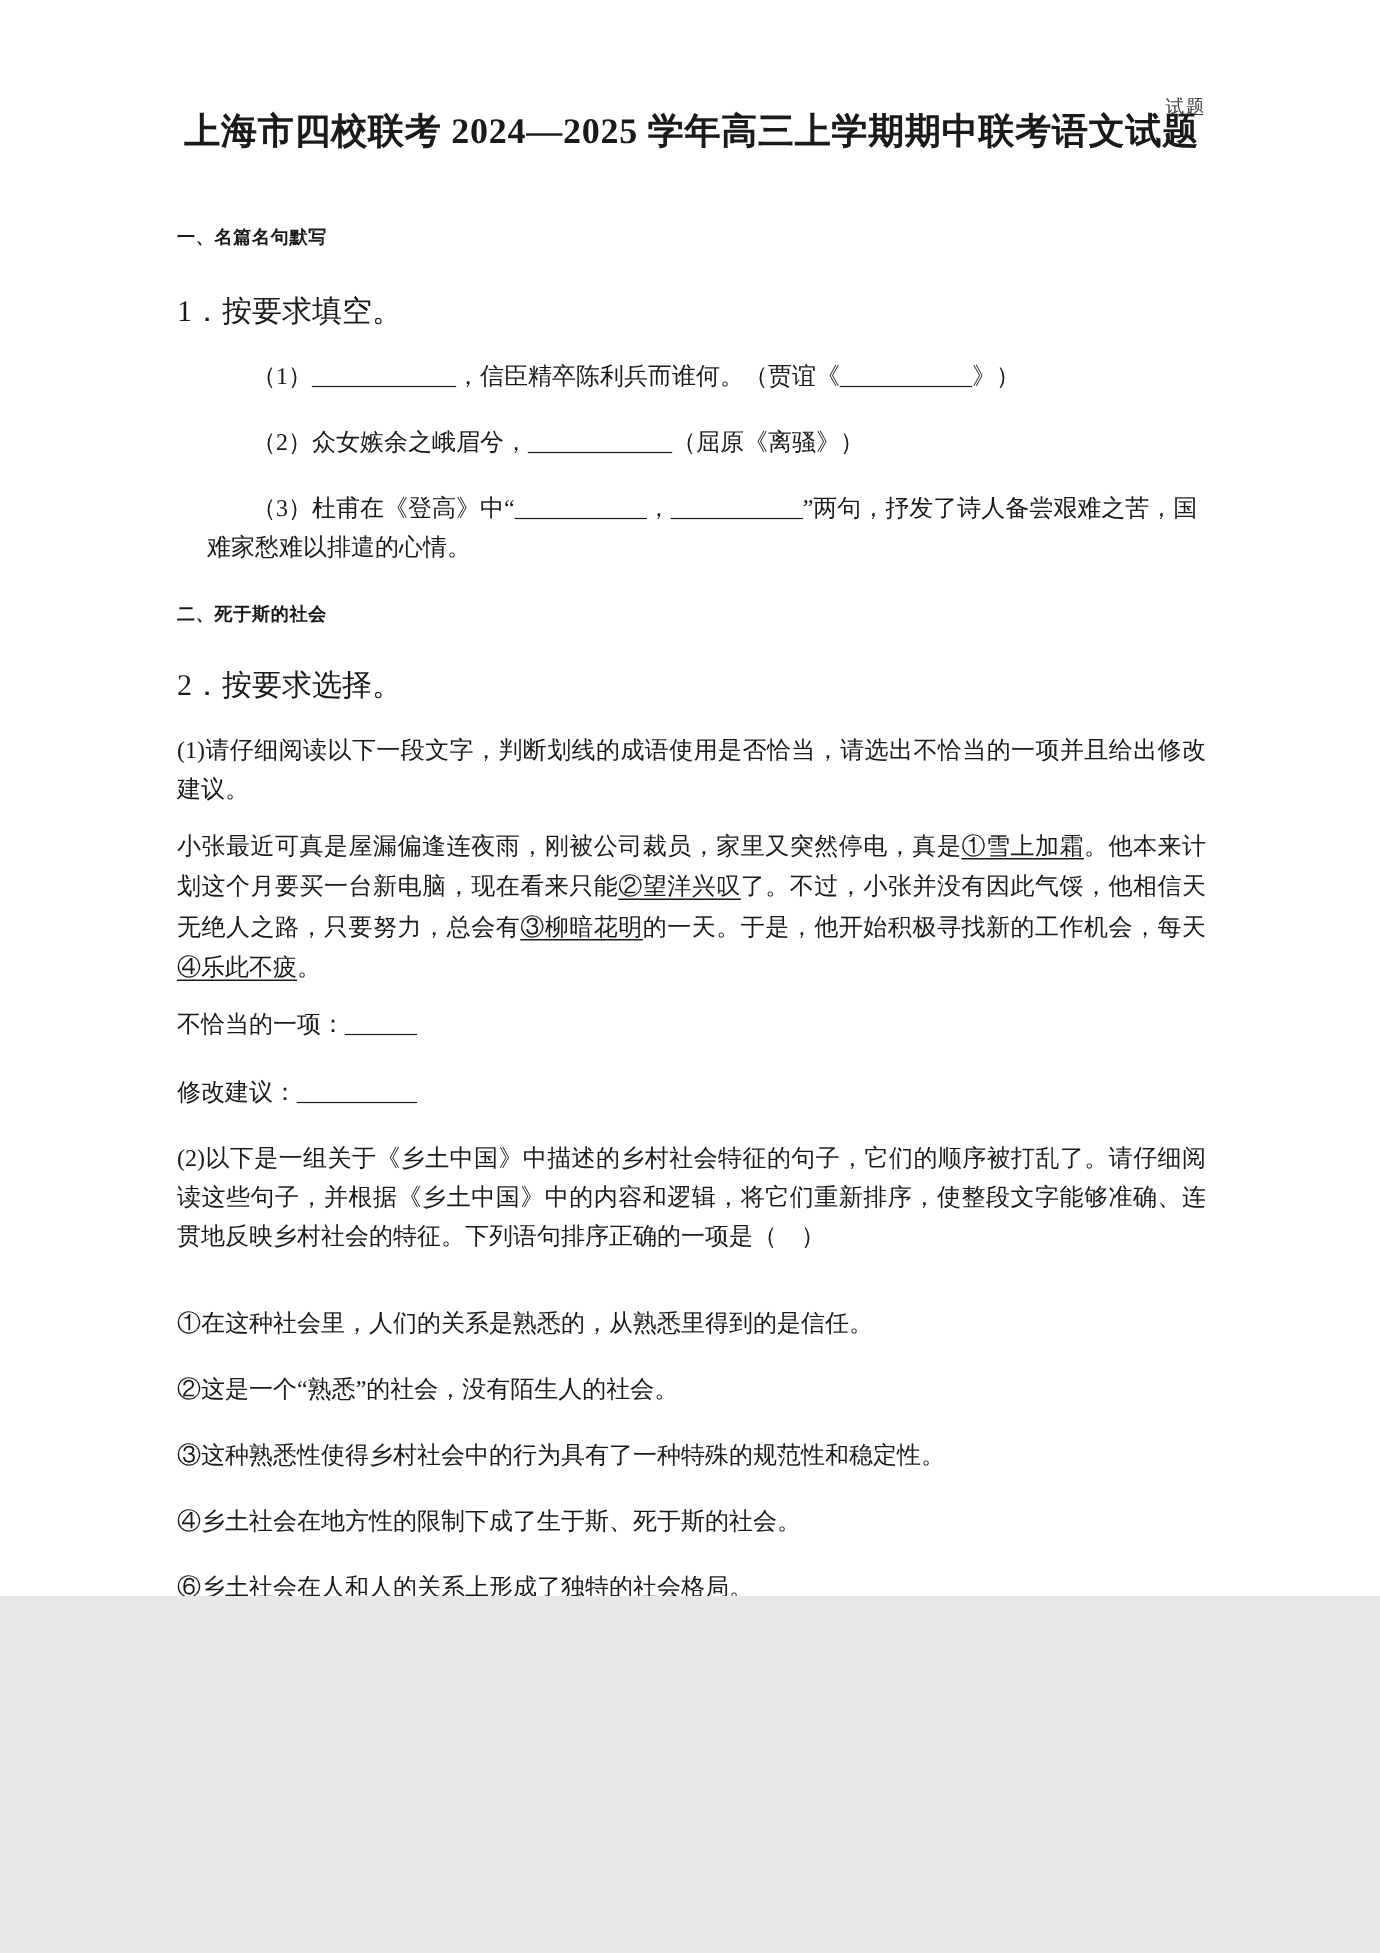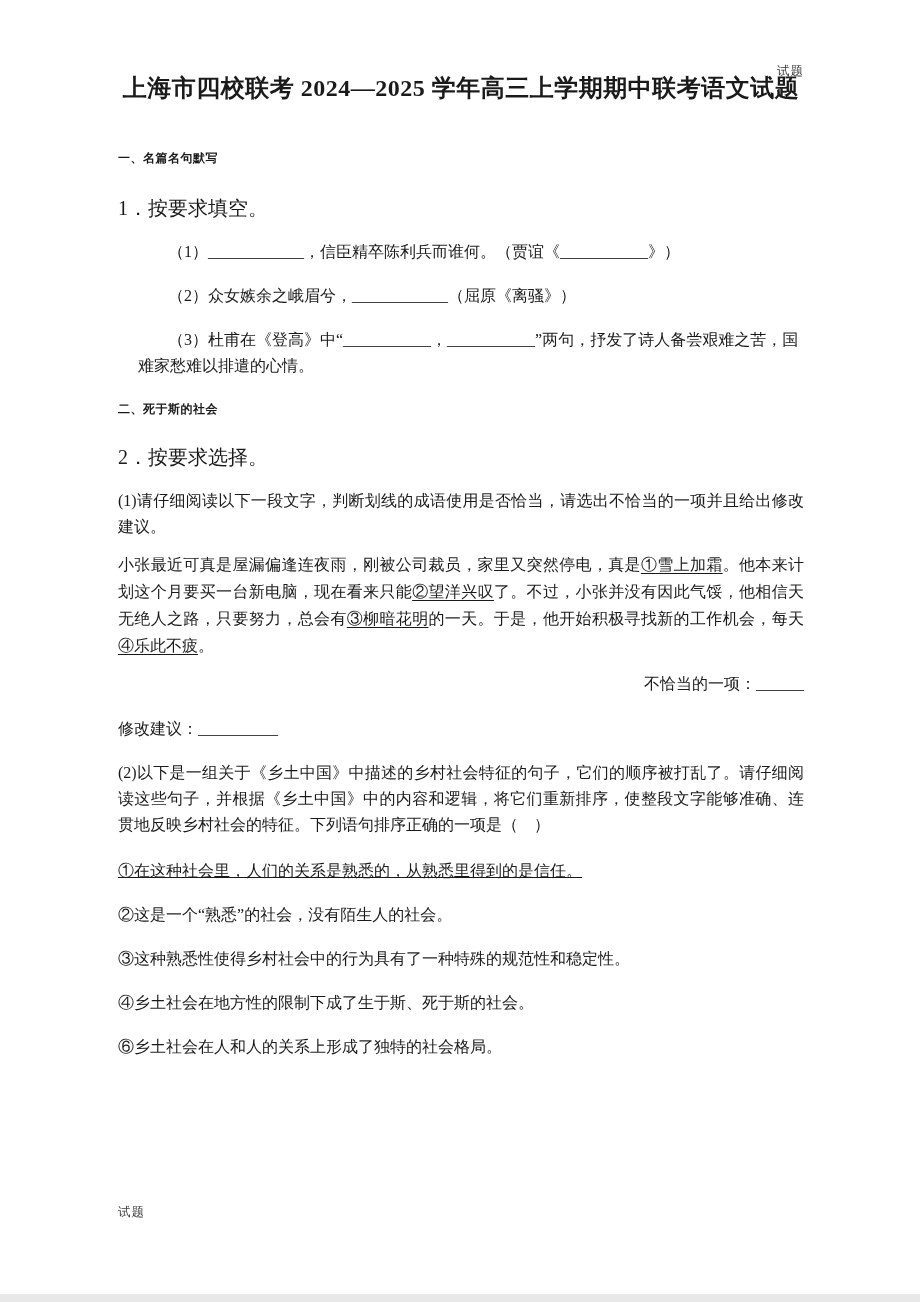--- a/index.html
+++ b/index.html
@@ -1,20 +1,20 @@
 <!DOCTYPE html>
 <html><head>
 <meta charset="utf-8">
 <style>
   * { margin: 0; padding: 0; box-sizing: border-box; }
   html, body { background: #e8e8e8; }
   .page {
     position: relative;
     width: 920px;
-    height: 1294px;
+    height: 1064px;
     margin: 0 auto;
     background: #ffffff;
     font-family: "Liberation Serif", serif;
     color: #1a1a1a;
     overflow: hidden;
   }
   .page-label {
     position: absolute;
     font-size: 12.5px;
     line-height: 15px;
@@ -60,25 +60,25 @@
     font-size: 16px;
     line-height: 26px;
   }
   .para {
     font-size: 16px;
     line-height: 26px;
     text-align: justify;
   }
   .para.intro1 { margin-top: 18px; }
   .para.passage { margin-top: 11px; line-height: 27px; }
-  .para.prompt1 { margin-top: 12px; text-align: right; }
+  .para.prompt1 { margin-top: 12px; text-align: left; }
   .para.prompt2 { margin-top: 19px; text-align: left; }
   .para.intro2 { margin-top: 18px; }
   .para.sentence { margin-top: 18px; text-align: left; }
-  .para.sentence.first { margin-top: 20px; text-decoration: underline; }
+  .para.sentence.first { margin-top: 32px; }
   .u {
     text-decoration: underline;
     text-underline-offset: 3px;
   }
 </style>
 </head>
 <body>
 
 <div class="page">
 

